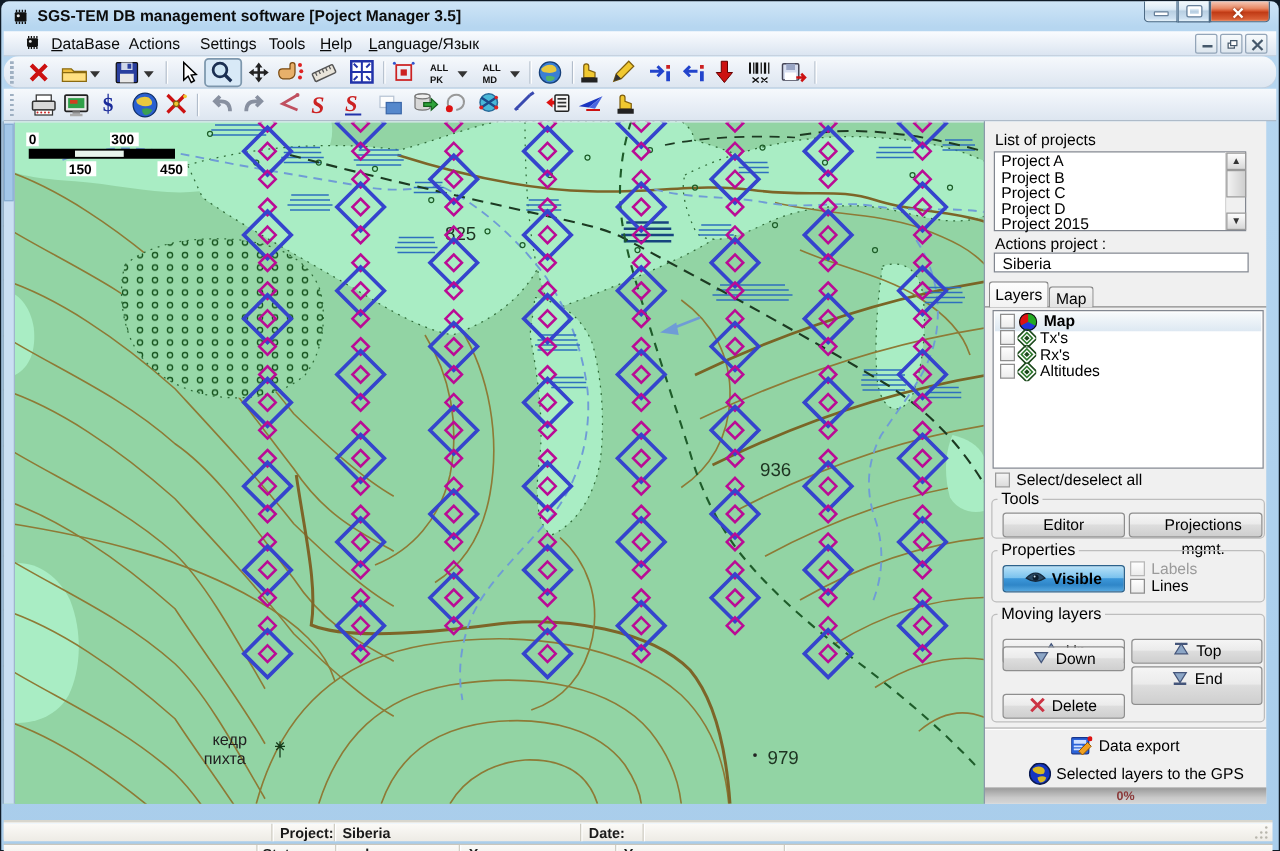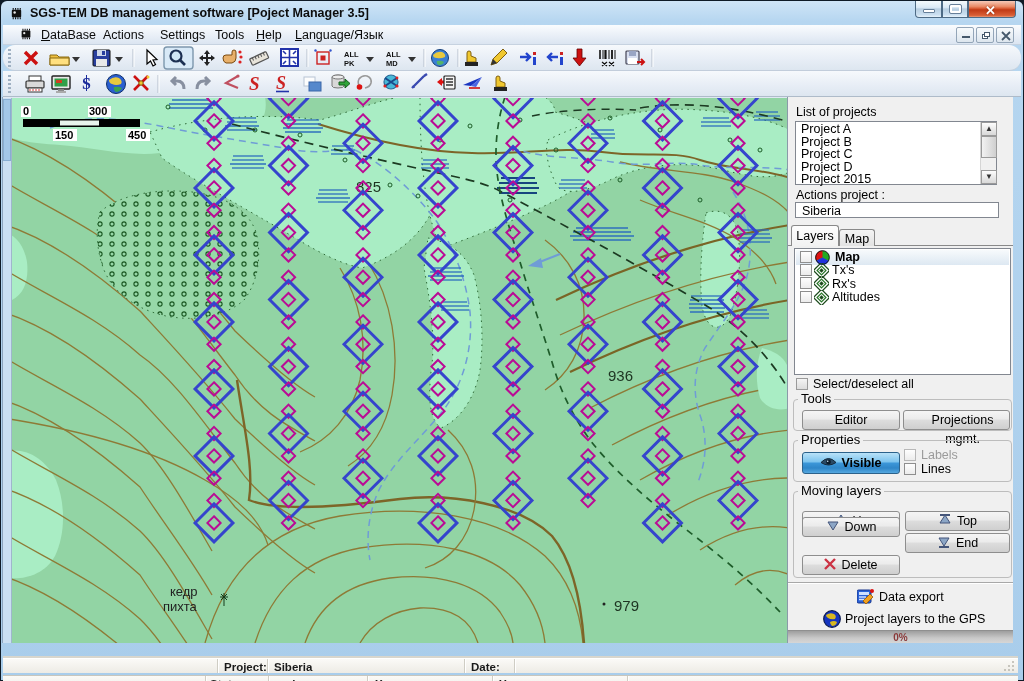--- a/index.html
+++ b/index.html
@@ -824,21 +824,21 @@
     <div class="w7btn" style="left:14px;top:414px;width:98px;height:20px;line-height:19px;"><svg width="14" height="12" viewBox="0 0 14 12" style="vertical-align:-1px;margin-right:5px;">
         <polygon points="2,9 7,1 12,9" fill="#8ca6c6" stroke="#44557a" stroke-width="1"></polygon>
       </svg>Up</div>
     <div class="w7btn" style="left:117px;top:414px;width:105px;height:20px;line-height:19px;"><svg width="14" height="12" viewBox="0 0 14 12" style="vertical-align:-1px;margin-right:5px;">
         <rect x="2" y="0" width="10" height="2" fill="#44557a"></rect>
         <polygon points="2,9 7,1 12,9" fill="#8ca6c6" stroke="#44557a" stroke-width="1"></polygon>
       </svg>Top</div>
     <div class="w7btn" style="left:14px;top:420px;width:98px;height:20px;line-height:19px;"><svg width="14" height="12" viewBox="0 0 14 12" style="vertical-align:-1px;margin-right:5px;">
         <polygon points="2,2 12,2 7,10" fill="#8ca6c6" stroke="#44557a" stroke-width="1"></polygon>
       </svg>Down</div>
-    <div class="w7btn" style="left:117px;top:436px;width:105px;height:20px;line-height:19px;"><svg width="14" height="12" viewBox="0 0 14 12" style="vertical-align:-1px;margin-right:5px;">
+    <div class="w7btn" style="left:117px;top:436px;width:105px;height:31px;line-height:19px;"><svg width="14" height="12" viewBox="0 0 14 12" style="vertical-align:-1px;margin-right:5px;">
         <rect x="2" y="10" width="10" height="2" fill="#44557a"></rect>
         <polygon points="2,2 12,2 7,10" fill="#8ca6c6" stroke="#44557a" stroke-width="1"></polygon>
       </svg>End</div>
     <div class="w7btn" style="left:14px;top:458px;width:98px;height:20px;line-height:19px;"><svg width="12" height="12" viewBox="0 0 12 12" style="vertical-align:-1px;margin-right:5px;">
         <path d="M1,1 L11,11 M11,1 L1,11" stroke="#cc3344" stroke-width="2.4"></path>
       </svg>Delete</div>
     <div class="abs" style="left:0;top:485px;width:225px;height:1px;background:#a8a8a8;"></div>
     <div class="abs" style="left:0;top:486px;width:225px;height:1px;background:#fff;"></div>
     <svg width="17" height="17" viewBox="0 0 17 17" style="position:absolute;left:69px;top:491px;">
       <rect x="0" y="2" width="14" height="13" rx="1.5" fill="#2a62d8" stroke="#16338a" stroke-width="1"></rect>
@@ -847,21 +847,21 @@
       <path d="M6,13 L13,6 L16,9 L9,16 Z" fill="#f0a020" stroke="#9a5a00" stroke-width="0.8"></path>
       <circle cx="15" cy="3" r="2" fill="#dd1111"></circle>
     </svg>
     <div class="pl" style="left:91px;top:493px;">Data export</div>
     <svg width="18" height="18" viewBox="0 0 18 18" style="position:absolute;left:35px;top:513px;">
       <circle cx="9" cy="9" r="8.3" fill="#1535c0"></circle>
       <path d="M3,5 Q7,2 11,4 Q14,6 12,9 Q8,10 5,8 Q3,7 3,5 Z" fill="#d8b820"></path>
       <path d="M7,12 Q11,10 14,12 Q13,16 9,16 Q7,14 7,12 Z" fill="#d8b820"></path>
       <circle cx="9" cy="9" r="8.3" fill="none" stroke="#0a1a50" stroke-width="1.2"></circle>
     </svg>
-    <div class="pl" style="left:57px;top:515px;">Project layers to the GPS</div>
+    <div class="pl" style="left:57px;top:515px;">Selected layers to the GPS</div>
   </div>
 <div id="prog">0%</div>
 <div class="abs" style="left:8px;top:49px;width:3px;height:18px;background:repeating-linear-gradient(180deg,#9fb0c2 0 2px,transparent 2px 4px);"></div>
 <div class="abs" style="left:8px;top:75px;width:3px;height:18px;background:repeating-linear-gradient(180deg,#9fb0c2 0 2px,transparent 2px 4px);"></div>
 <div class="abs" style="left:3px;top:97px;width:784px;height:1px;background:#dfe8f2;z-index:5;"></div>
 <div class="abs" style="left:2px;top:97px;width:1px;height:546px;background:#8ca4bd;z-index:5;"></div>
 <div id="st1">
     <div class="stc" style="left:202px;width:0px;"></div>
     <div class="stc" style="left:265px;width:0px;"></div>
     <div class="stc" style="left:364px;width:0px;"></div>

